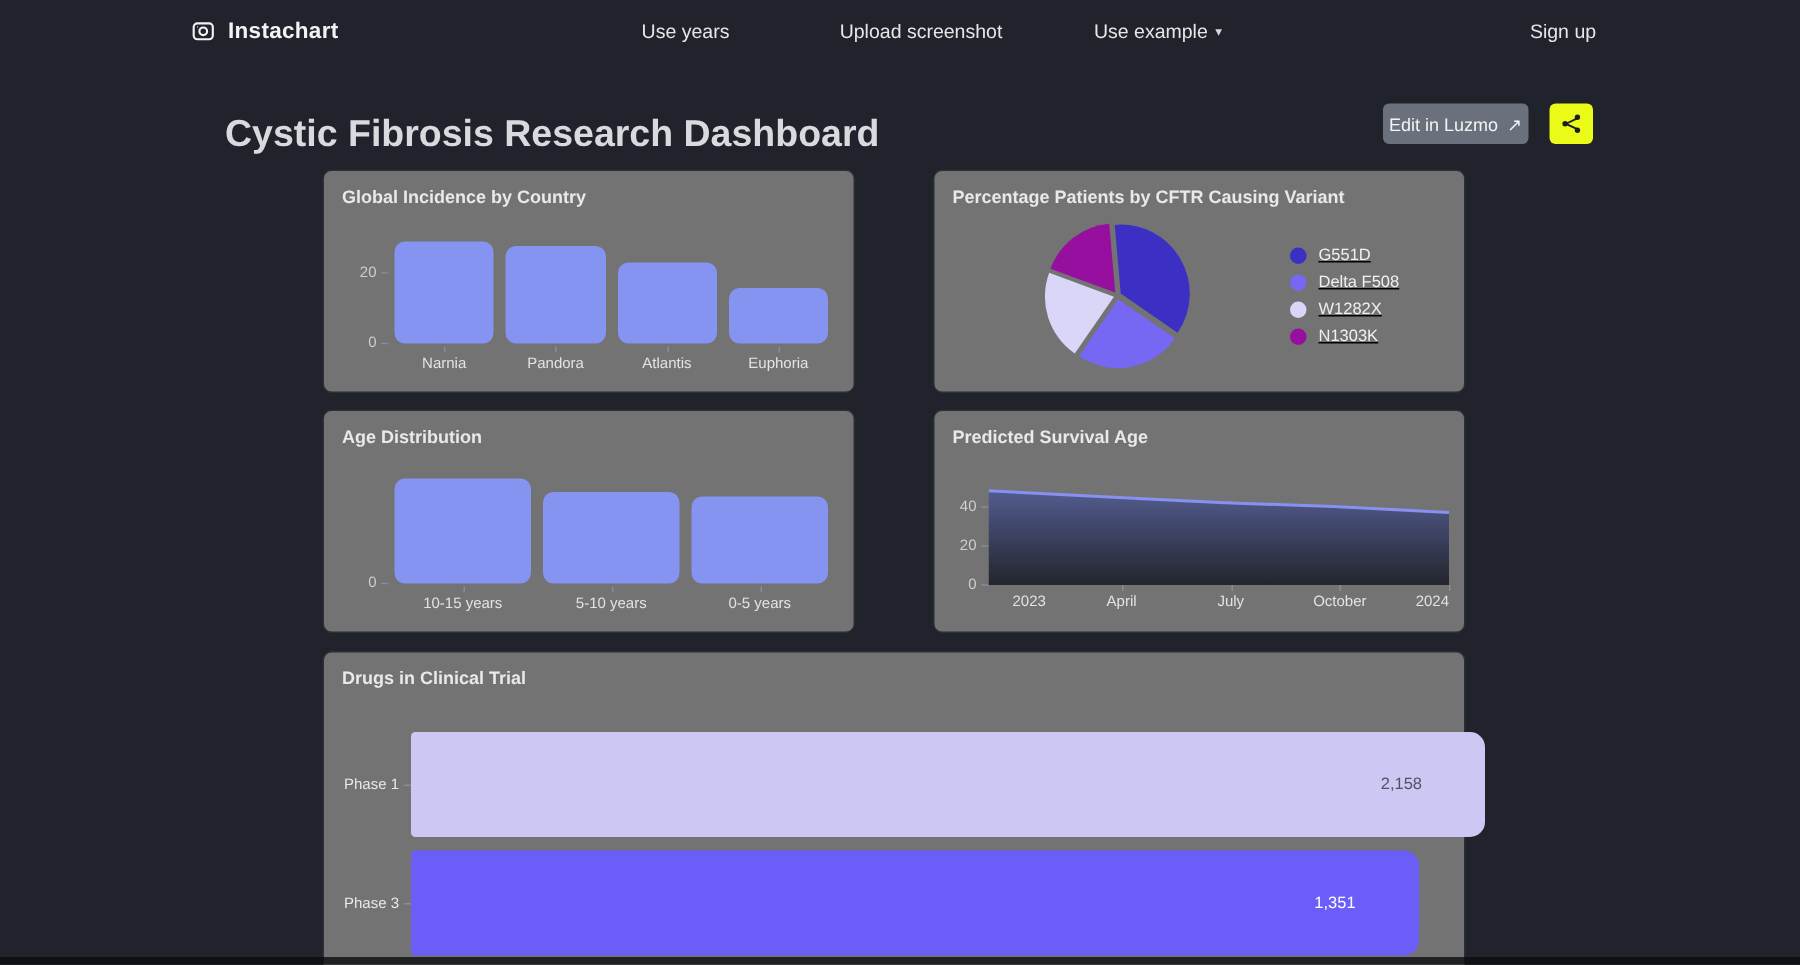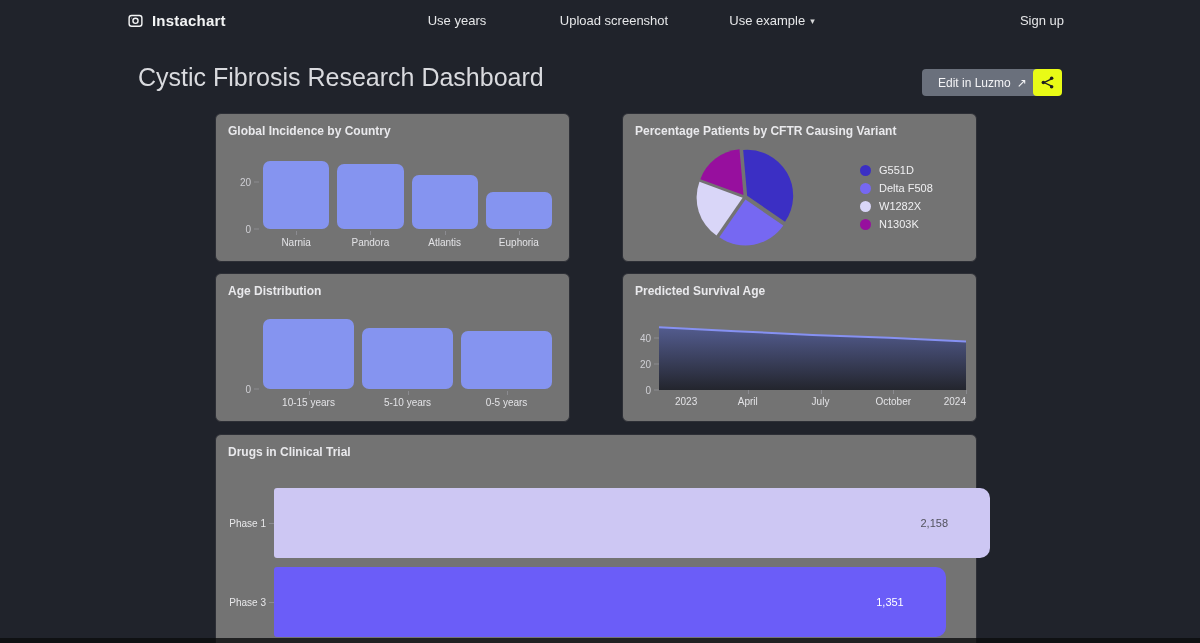--- a/index.html
+++ b/index.html
@@ -9,24 +9,24 @@
     -webkit-font-smoothing:antialiased;
   }
   
   .nav{position:absolute;left:0;top:0;width:1200px;height:40px;}
   .brand{position:absolute;left:127px;top:0;height:40px;display:flex;align-items:center;gap:8px;cursor:pointer;}
   .brand-name{color:#f2f3f4;font-size:15px;font-weight:700;letter-spacing:.2px;}
   .nav-link{position:absolute;top:0;height:40px;display:flex;align-items:center;gap:5px;
     color:#e6e7e9;font-size:13px;text-decoration:none;cursor:pointer;transform:translateX(-50%);}
   .caret{font-size:9px;line-height:1;padding-top:2px;color:#d6d7d9;}
   
-  .page-title{position:absolute;left:138px;top:63px;margin:0;font-size:25px;font-weight:400;color:#d9dade;}
+  .page-title{position:absolute;left:138px;top:63px;margin:12px;font-size:25px;font-weight:700;color:#d9dade;}
   .edit-btn{position:absolute;left:922px;top:69px;height:27px;border:none;border-radius:4px;
     background:#6a707c;color:#f4f4f6;font-size:12px;font-family:inherit;display:flex;align-items:center;
-    gap:6px;padding:0 16px;cursor:pointer;}
+    gap:6px;padding:0 4px;cursor:pointer;}
   .share-btn{position:absolute;left:1033px;top:69px;width:29px;height:27px;border:none;border-radius:4px;
     background:#e9fb16;display:flex;align-items:center;justify-content:center;cursor:pointer;}
   
   .panel{position:absolute;background:#737373;border:1px solid #2d2f36;border-radius:6px;box-sizing:border-box;}
   .p1{left:215px;top:113px;width:355px;height:149px;}
   .p2{left:622px;top:113px;width:355px;height:149px;}
   .p3{left:215px;top:273px;width:355px;height:149px;}
   .p4{left:622px;top:273px;width:355px;height:149px;}
   .p5{left:215px;top:434px;width:762px;height:242px;}
   .panel-title{position:absolute;left:12px;top:10px;margin:0;font-size:12px;font-weight:700;color:#e9e9ec;}
@@ -38,21 +38,21 @@
   .ytick{position:absolute;right:0;display:flex;align-items:center;gap:3px;transform:translateY(50%);}
   .ytick-label{font-size:10px;color:#cfcfd4;}
   .ytick-dash{width:5px;height:1px;background:#8b8b90;display:inline-block;}
   .vbar-plot{flex:1;display:flex;align-items:flex-end;height:70px;}
   .vcol{flex:1;margin:0 4px;height:100%;display:flex;align-items:flex-end;}
   .vbar-rect{width:100%;border-radius:7px;}
   .vlabels{display:flex;padding-left:31px;margin-top:1px;justify-content:center;}
   .vlabel{flex:1;text-align:center;font-size:10px;color:#e3e3e6;position:relative;padding-top:7px;margin:0 4px;}
   .vtick{position:absolute;top:1px;left:50%;width:1px;height:4px;background:#8b8b90;}
   
-  .pie-wrap{position:absolute;left:0;right:0;top:30px;display:flex;align-items:center;}
+  .pie-wrap{position:absolute;left:0;right:0;top:30px;display:flex;align-items:center;text-decoration:underline;}
   .pie-svg{margin-left:69px;width:106px;height:106px;flex:none;}
   .legend{margin-left:62px;display:flex;flex-direction:column;gap:6px;}
   .legend-item{display:flex;align-items:center;gap:8px;font-size:11px;color:#f0f0f2;cursor:pointer;}
   .legend-dot{width:11px;height:11px;border-radius:50%;flex:none;}
   
   .area-wrap{position:absolute;left:12px;right:10px;top:48px;}
   .area-row{display:flex;}
   .area-axis{width:24px;position:relative;height:68px;flex:none;}
   .area-plot{flex:1;position:relative;height:68px;}
   .area-plot svg{position:absolute;left:0;top:0;width:100%;height:100%;}

